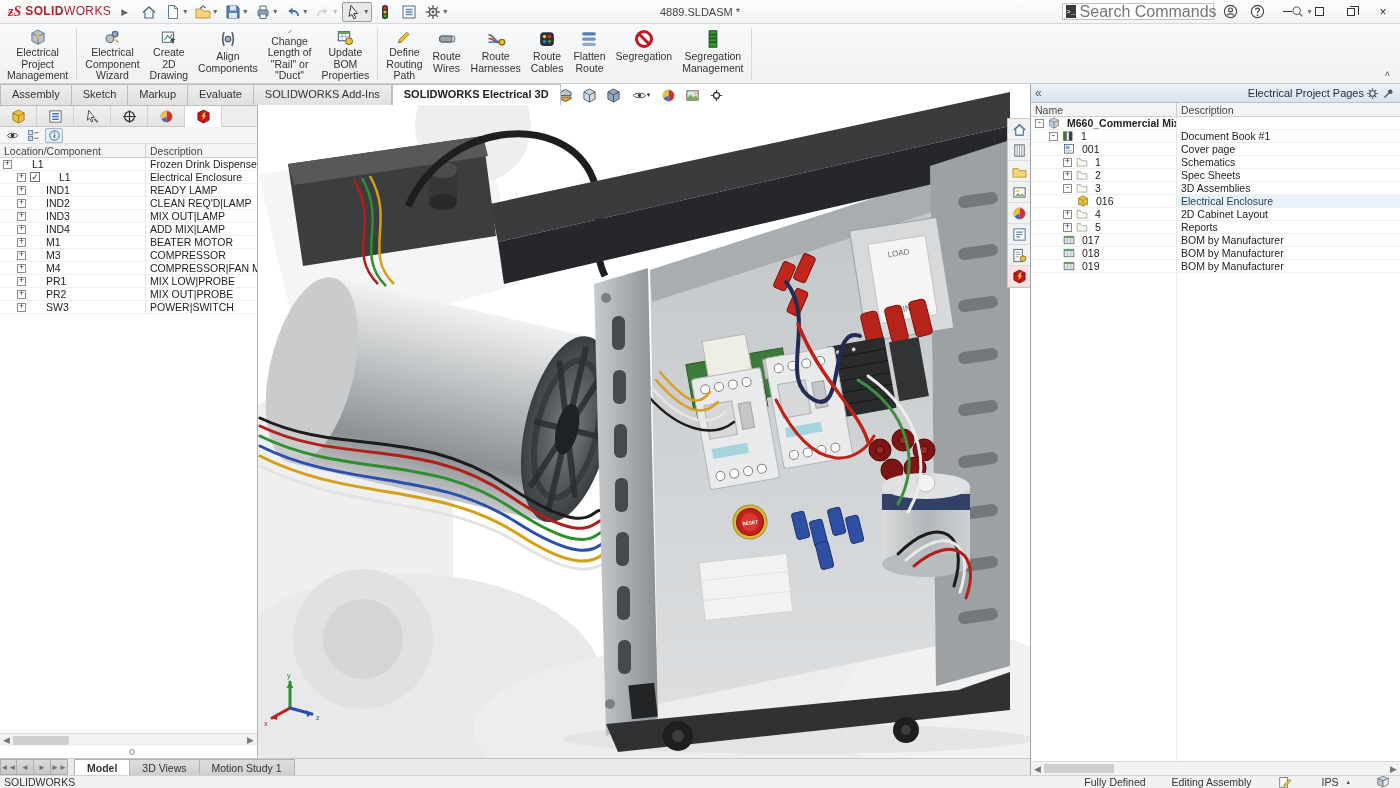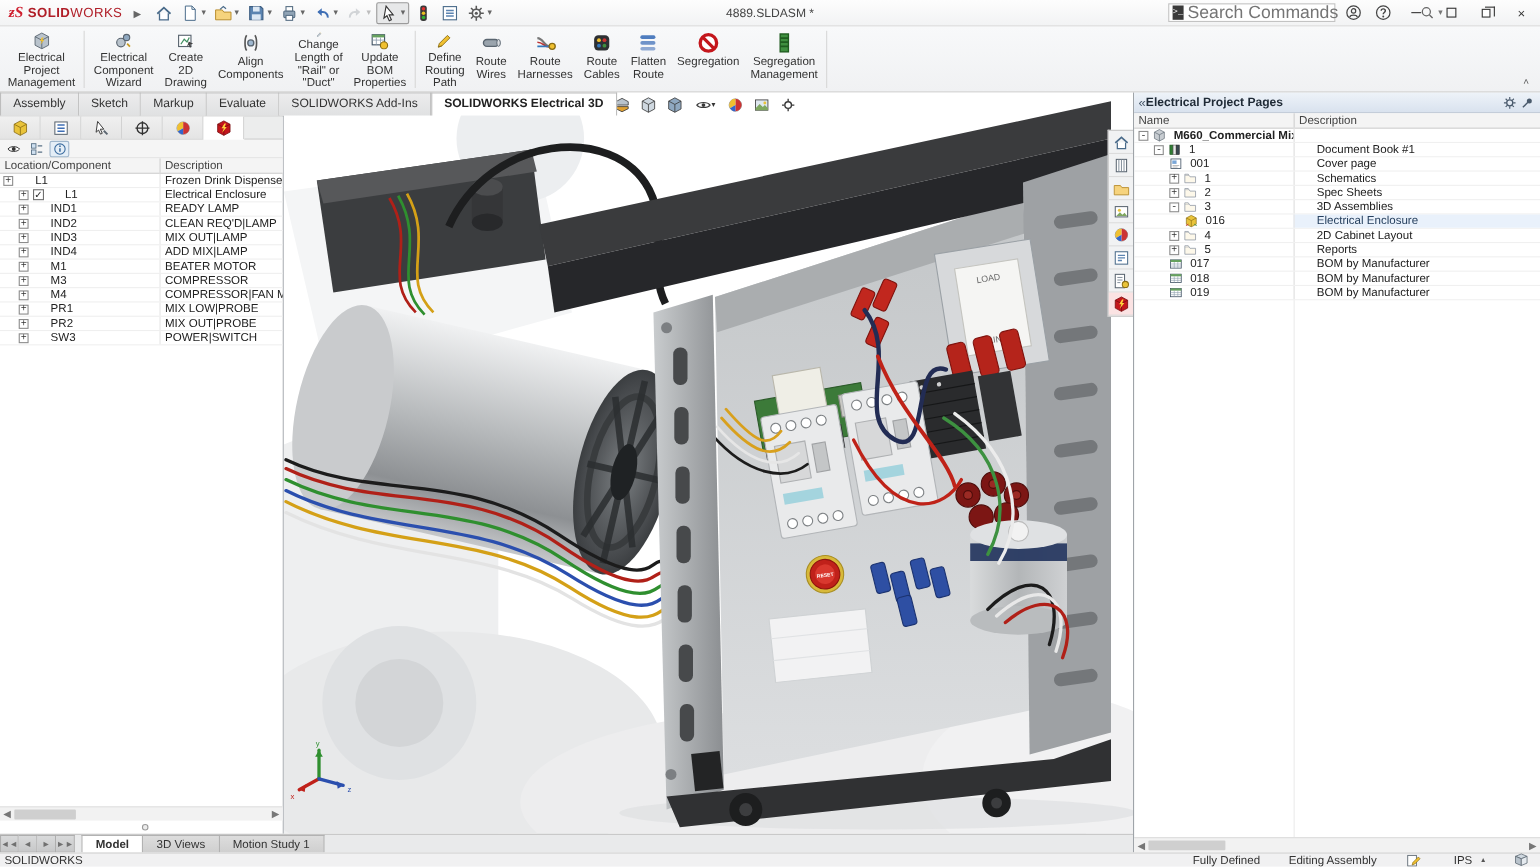--- a/index.html
+++ b/index.html
@@ -69,25 +69,25 @@
   .hud{position:absolute;left:250px;top:2px;display:flex;gap:5px;z-index:6}
   .hudbtn{width:19px;height:18px;background:rgba(255,255,255,.32);border-radius:2px;display:flex;align-items:center;justify-content:center}
   .hudbtn .caret{font-size:7px;color:#333}
   .taskpane{position:absolute;right:0;top:34px;width:23px;background:#f1f2f3;border:1px solid #c8c8c8;border-right:0;display:flex;flex-direction:column;z-index:6}
   .tpbtn{height:21px;display:flex;align-items:center;justify-content:center;border-bottom:1px solid #dcdcdc}
   .tpbtn.active{background:#fbe3e3}
   
   .rightpanel{position:absolute;left:1030px;top:84px;width:370px;height:691px;background:#fff;border-left:1px solid #9fa4a9;z-index:10}
   .rp-header{height:19px;background:linear-gradient(#eef3f9,#d9e2ee);border-bottom:1px solid #b7c2d0;display:flex;align-items:center;padding:0 4px}
   .rp-header .chev{color:#4a5a6c;font-size:12px;line-height:10px}
-  .rp-header .title{flex:1;text-align:left;font-weight:bold;color:#1f2a36;font-size:11px}
+  .rp-header .title{flex:1;text-align:right;font-weight:normal;color:#1f2a36;font-size:11px}
   .rp-hdrbtn{display:flex;align-items:center;justify-content:center;width:16px;height:16px}
   .rtrow{display:grid;grid-template-columns:145px 1fr;height:13px;border-bottom:1px solid #f0f0f0;font-size:10.5px;line-height:12px}
   .rtrow .c1{display:flex;align-items:center;overflow:hidden;white-space:nowrap}
-  .rtrow .c2{border-left:1px solid #e6e6e6;padding:0 20px;overflow:hidden;white-space:nowrap;display:flex;align-items:center}
+  .rtrow .c2{border-left:1px solid #e6e6e6;padding:0 4px;overflow:hidden;white-space:nowrap;display:flex;align-items:center}
   .rtrow .name{padding:0 3px}
   .rtrow.bold .name{font-weight:bold}
   .rtrow.sel .name{background:#123a6d;color:#fff;font-weight:bold;flex:1}
   .rtrow.sel .c2{background:#1f70d0;color:#fff;font-weight:bold;border-left-color:#1f70d0}
   .rtrow.hl .c2{background:#e9f1fb;color:#27415f}
   .rp-divider{position:absolute;left:145px;top:33px;bottom:14px;width:1px;background:#ececec;z-index:-0}
   .rp-hscroll{position:absolute;left:0;right:0;bottom:0;height:14px;background:#f2f2f2;border-top:1px solid #ddd;display:flex;align-items:center}
   
   .bottombar{position:absolute;left:0;top:758px;width:1030px;height:17px;background:#e9eaeb;border-top:1px solid #c6c6c6;display:flex;align-items:stretch;z-index:12}
   .navcluster{display:flex}

